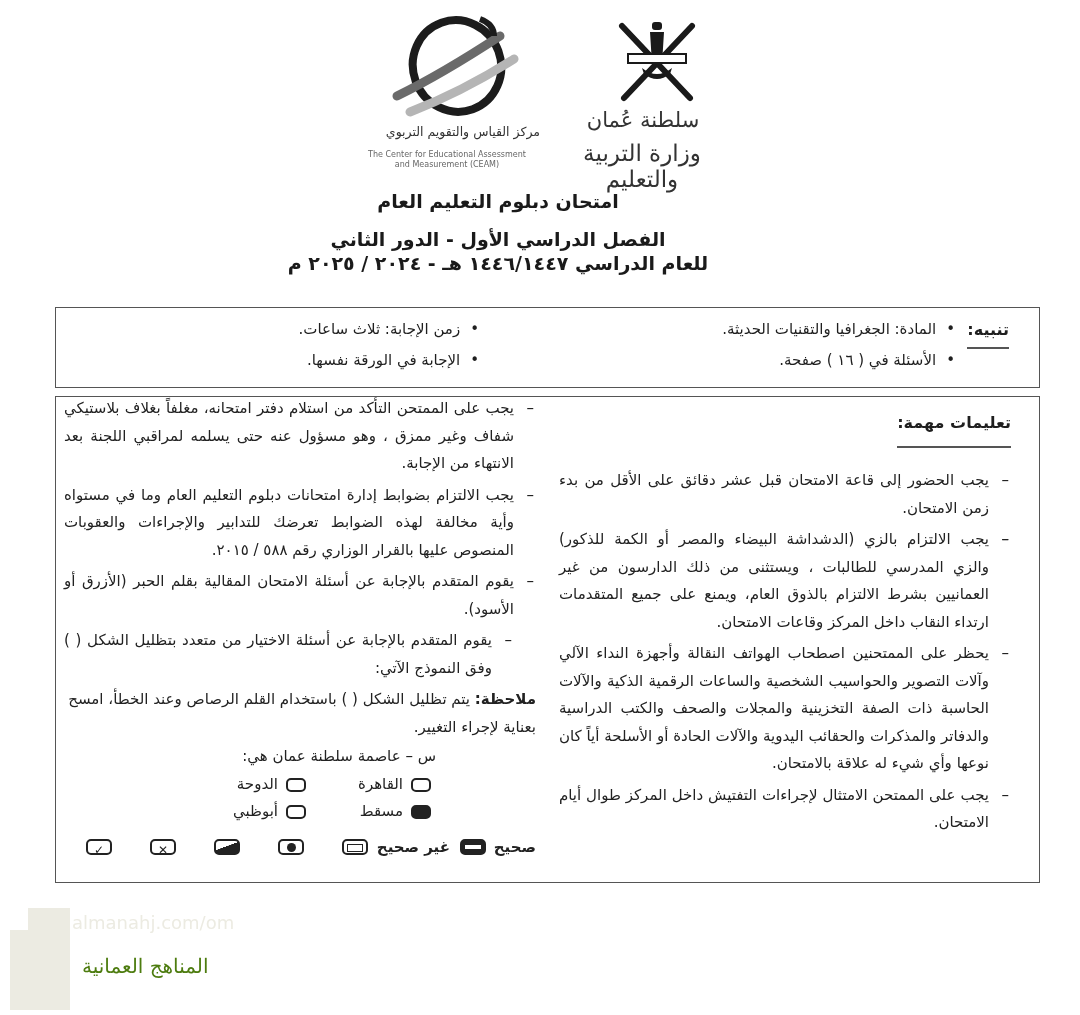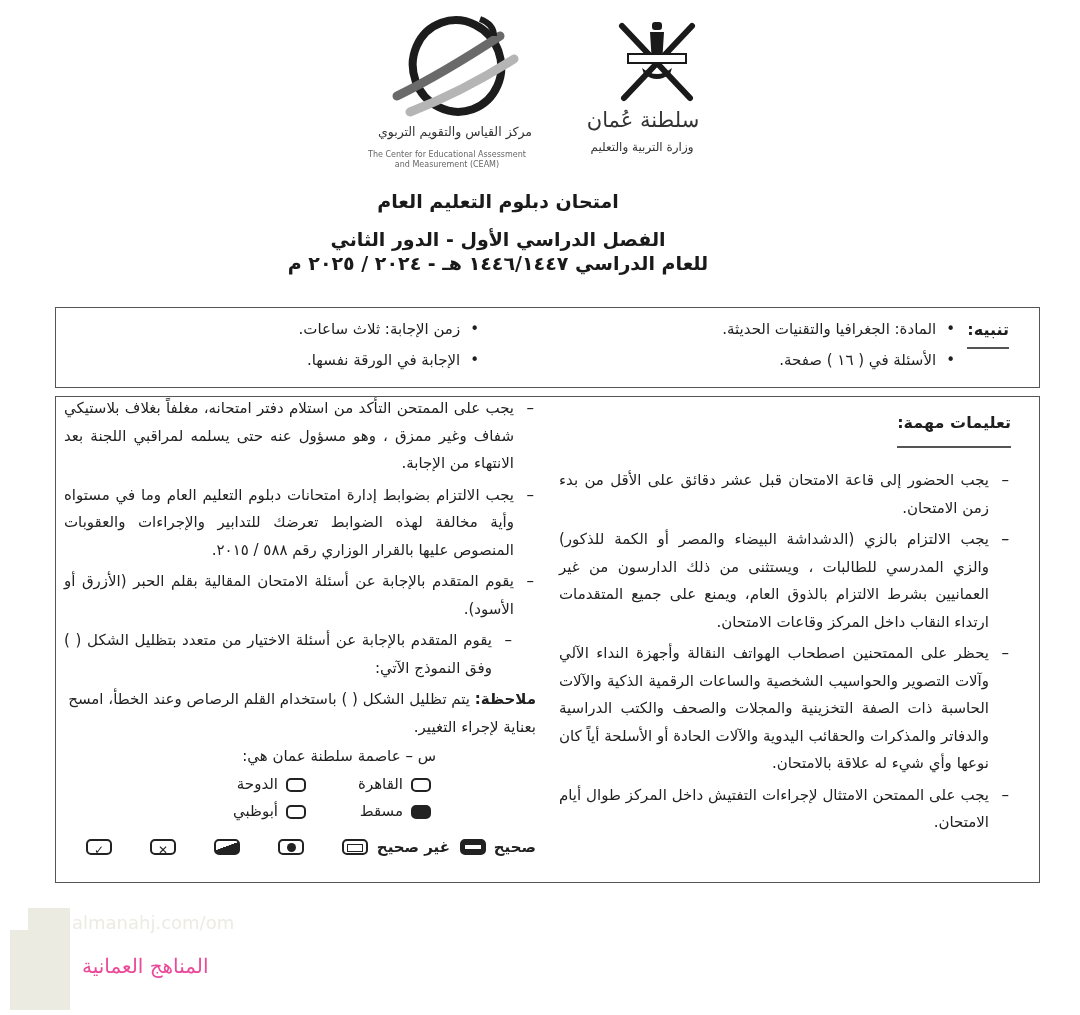--- a/index.html
+++ b/index.html
@@ -4,25 +4,25 @@
 <style>
   html, body { margin:0; padding:0; }
   body {
     width:1080px; height:1015px; background:#ffffff; position:relative; overflow:hidden;
     font-family:"DejaVu Sans", sans-serif; color:#1f1f1f;
   }
   .abs { position:absolute; }
 
   
   #ceam-logo { left:382px; top:14px; width:150px; height:110px; }
-  #ceam-name { left:370px; top:124px; width:170px; text-align:center; font-size:12.5px; color:#333; direction:rtl; }
+  #ceam-name { left:370px; top:124px; width:170px; text-align:right; font-size:12.5px; color:#333; direction:rtl; }
   #ceam-en { left:352px; top:150px; width:190px; text-align:center; font-size:8px; color:#666; line-height:10px; }
   #emblem { left:612px; top:18px; width:90px; height:90px; }
   #oman-name { left:578px; top:108px; width:130px; text-align:center; font-family:"DejaVu Serif", serif; font-size:21px; color:#333; direction:rtl; }
-  #ministry-name { left:562px; top:140px; width:160px; text-align:center; font-family:"DejaVu Serif", serif; font-size:12px; color:#333; direction:rtl; }
+  #ministry-name { left:562px; top:140px; width:160px; text-align:center; font-family:"DejaVu Serif", serif; font-size:23px; color:#333; direction:rtl; }
 
   
   .title { left:0; width:996px; text-align:center; font-weight:bold; direction:rtl; color:#1a1a1a; }
   #title1 { top:190px; font-size:19px; }
   #title2 { top:228px; font-size:19px; }
   #title3 { top:252px; font-size:19px; }
 
   
   .box { border:1.5px solid #555; box-sizing:border-box; }
   #notice-box { left:55px; top:307px; width:985px; height:81px; }
@@ -67,21 +67,21 @@
   .mk-box { display:inline-block; width:26px; height:16px; border:2px solid #222; border-radius:5px; box-sizing:border-box; position:relative; }
   .mk-box.open-rect::after { content:""; position:absolute; left:3px; right:3px; top:3px; height:6px; background:#fff; border:1px solid #222; }
   .mk-box.rect-inner { background:#222; }
   .mk-box.rect-inner::after { content:""; position:absolute; left:3px; right:3px; top:4px; height:4px; background:#fff; }
   .mk-box.dot::after { content:""; position:absolute; left:7px; top:2px; width:9px; height:9px; border-radius:50%; background:#222; }
   .mk-box.half { background:linear-gradient(160deg, #fff 45%, #222 46%); }
   .mk-box .g { position:absolute; left:0; right:0; top:-4px; text-align:center; font-size:12px; font-weight:bold; }
   #wm-sq2 { left:10px; top:930px; width:60px; height:80px; background:#ecebe2; }
   #wm-sq3 { left:28px; top:908px; width:42px; height:102px; background:#ecebe2; }
   #wm-url { left:72px; top:912px; font-size:18px; color:#ecebe2; }
-  #wm-ar { left:82px; top:954px; font-size:20px; color:#ec4899; direction:rtl; font-family:"DejaVu Serif", serif; }
+  #wm-ar { left:82px; top:954px; font-size:20px; color:#4d7c0f; direction:rtl; font-family:"DejaVu Serif", serif; }
 </style>
 </head>
 <body>
 
 <svg id="ceam-logo" class="abs" viewBox="0 0 150 110">
   <ellipse cx="75" cy="52" rx="44" ry="46" fill="none" stroke="#1c1c1c" stroke-width="8" transform="rotate(-20 75 52)"></ellipse>
   <path d="M15 82 Q60 60 118 22" fill="none" stroke="#6a6a6a" stroke-width="9" stroke-linecap="round"></path>
   <path d="M28 98 Q80 78 132 45" fill="none" stroke="#b5b5b5" stroke-width="9" stroke-linecap="round"></path>
   <path d="M98 5 Q112 10 112 22" fill="none" stroke="#1c1c1c" stroke-width="6"></path>
 </svg>

